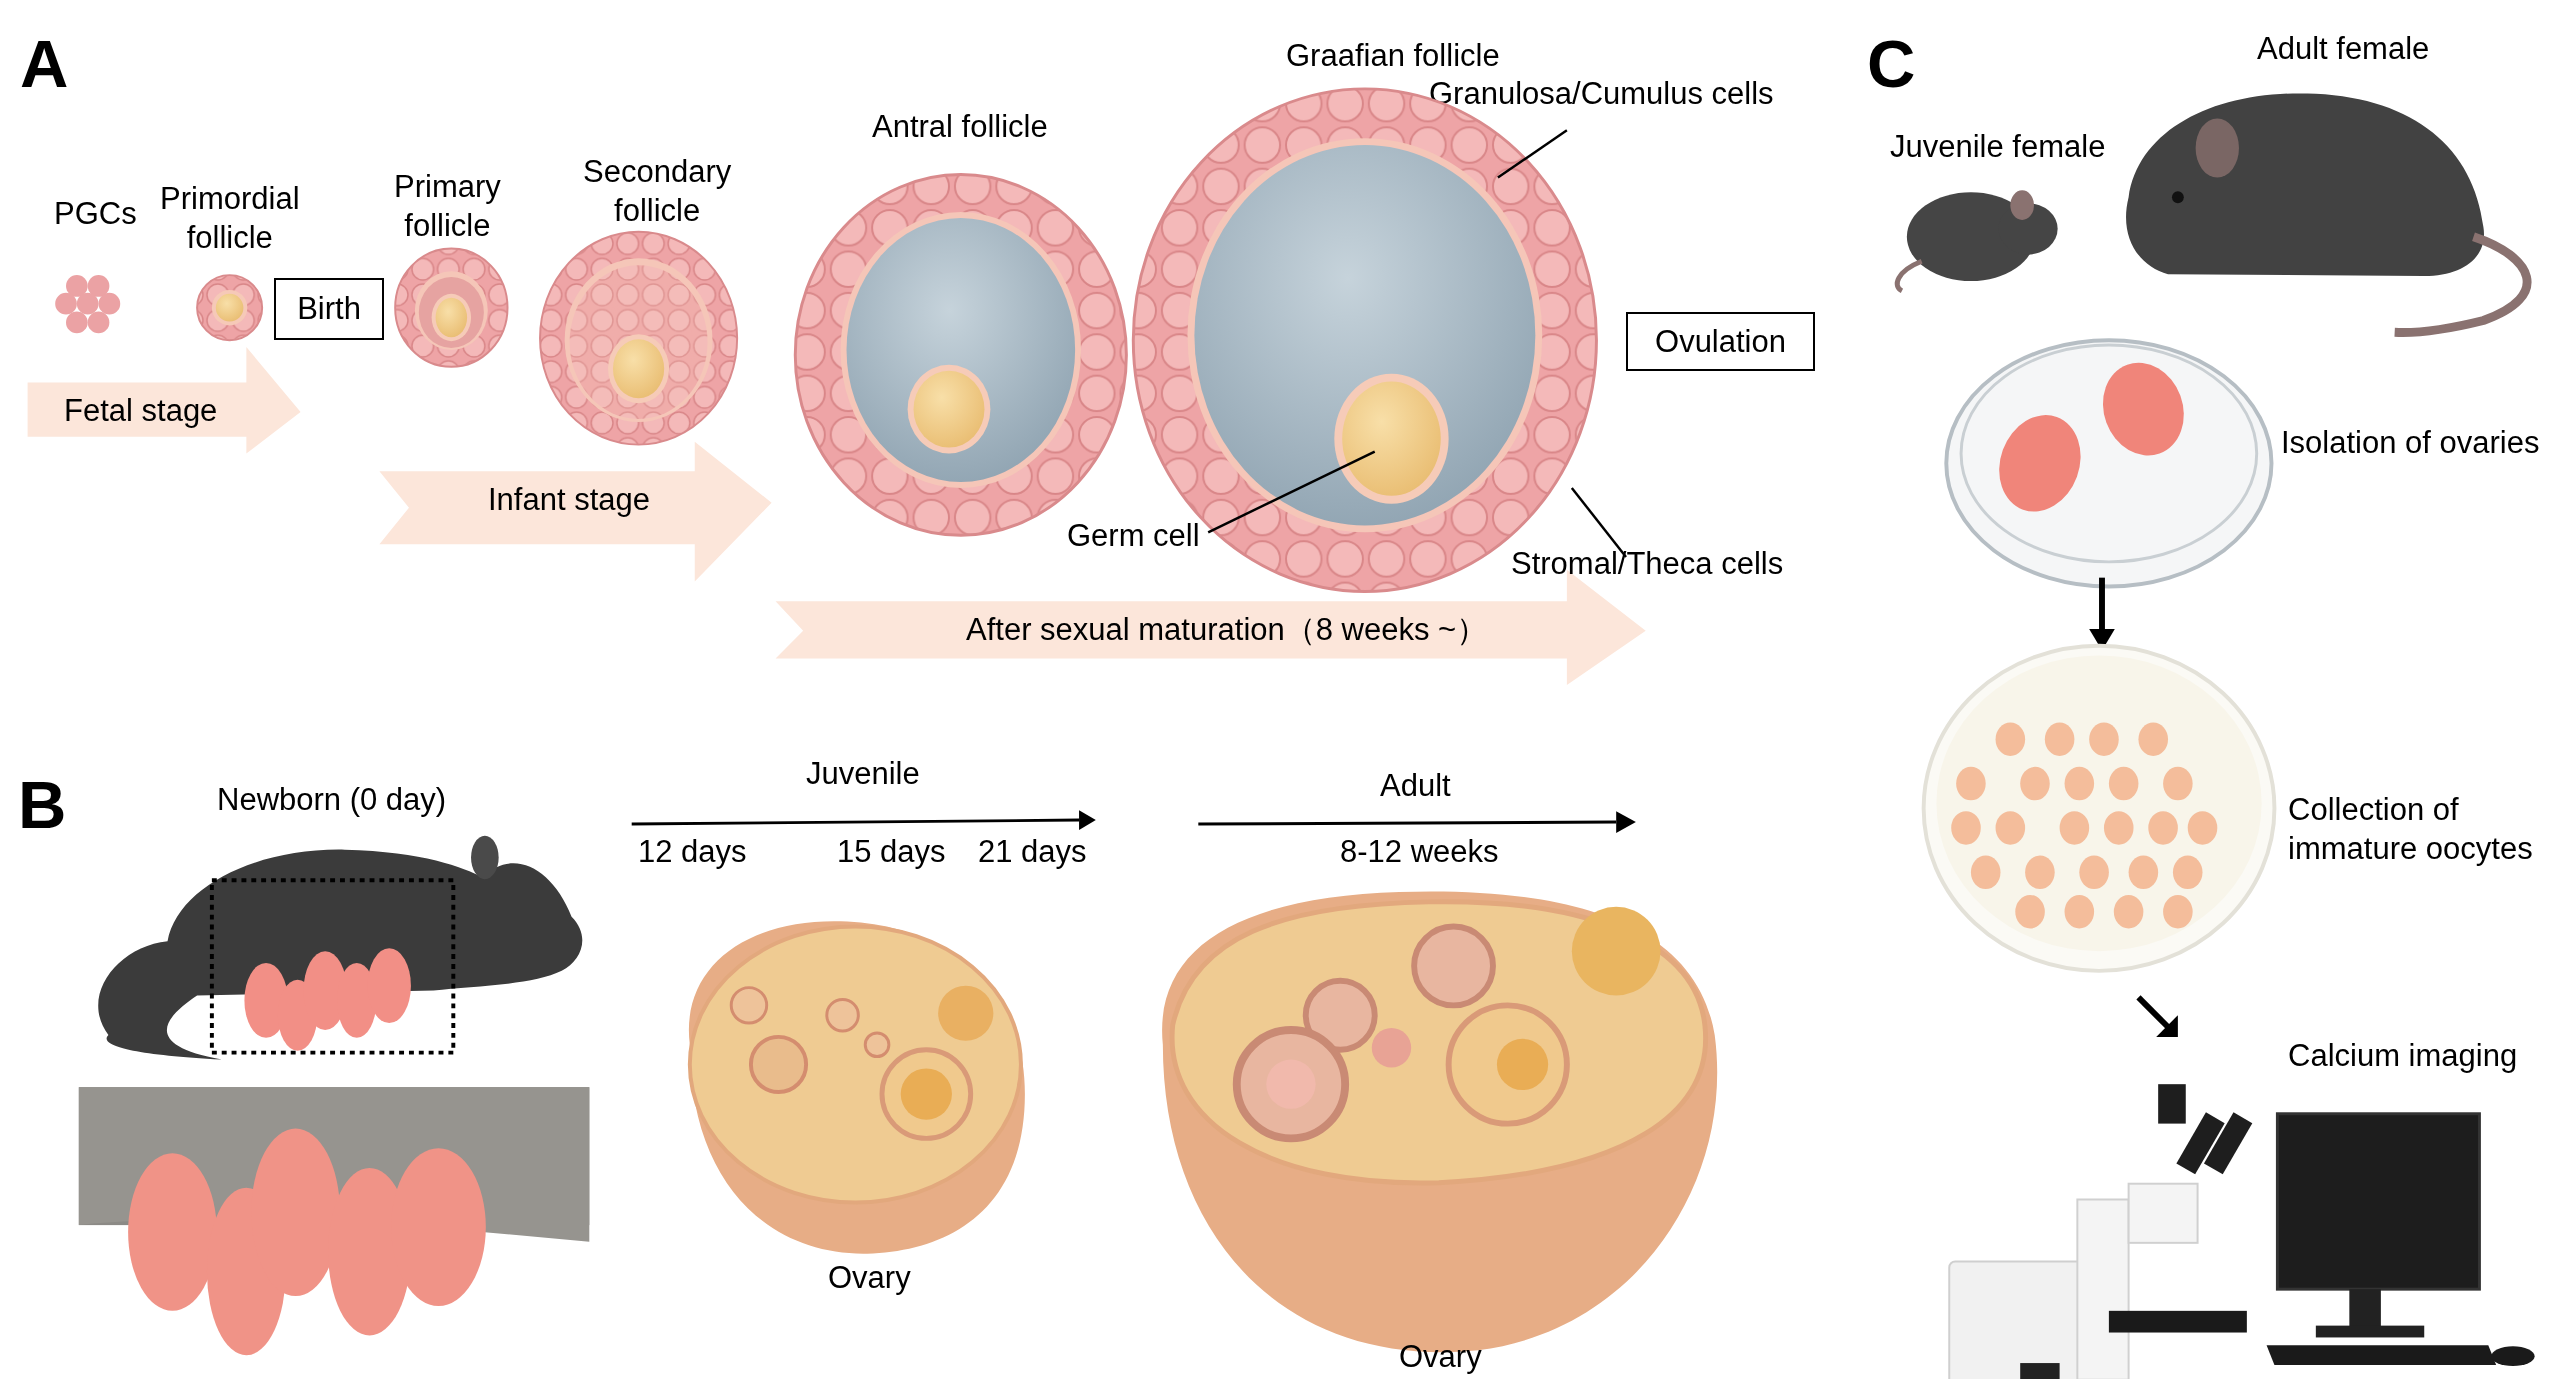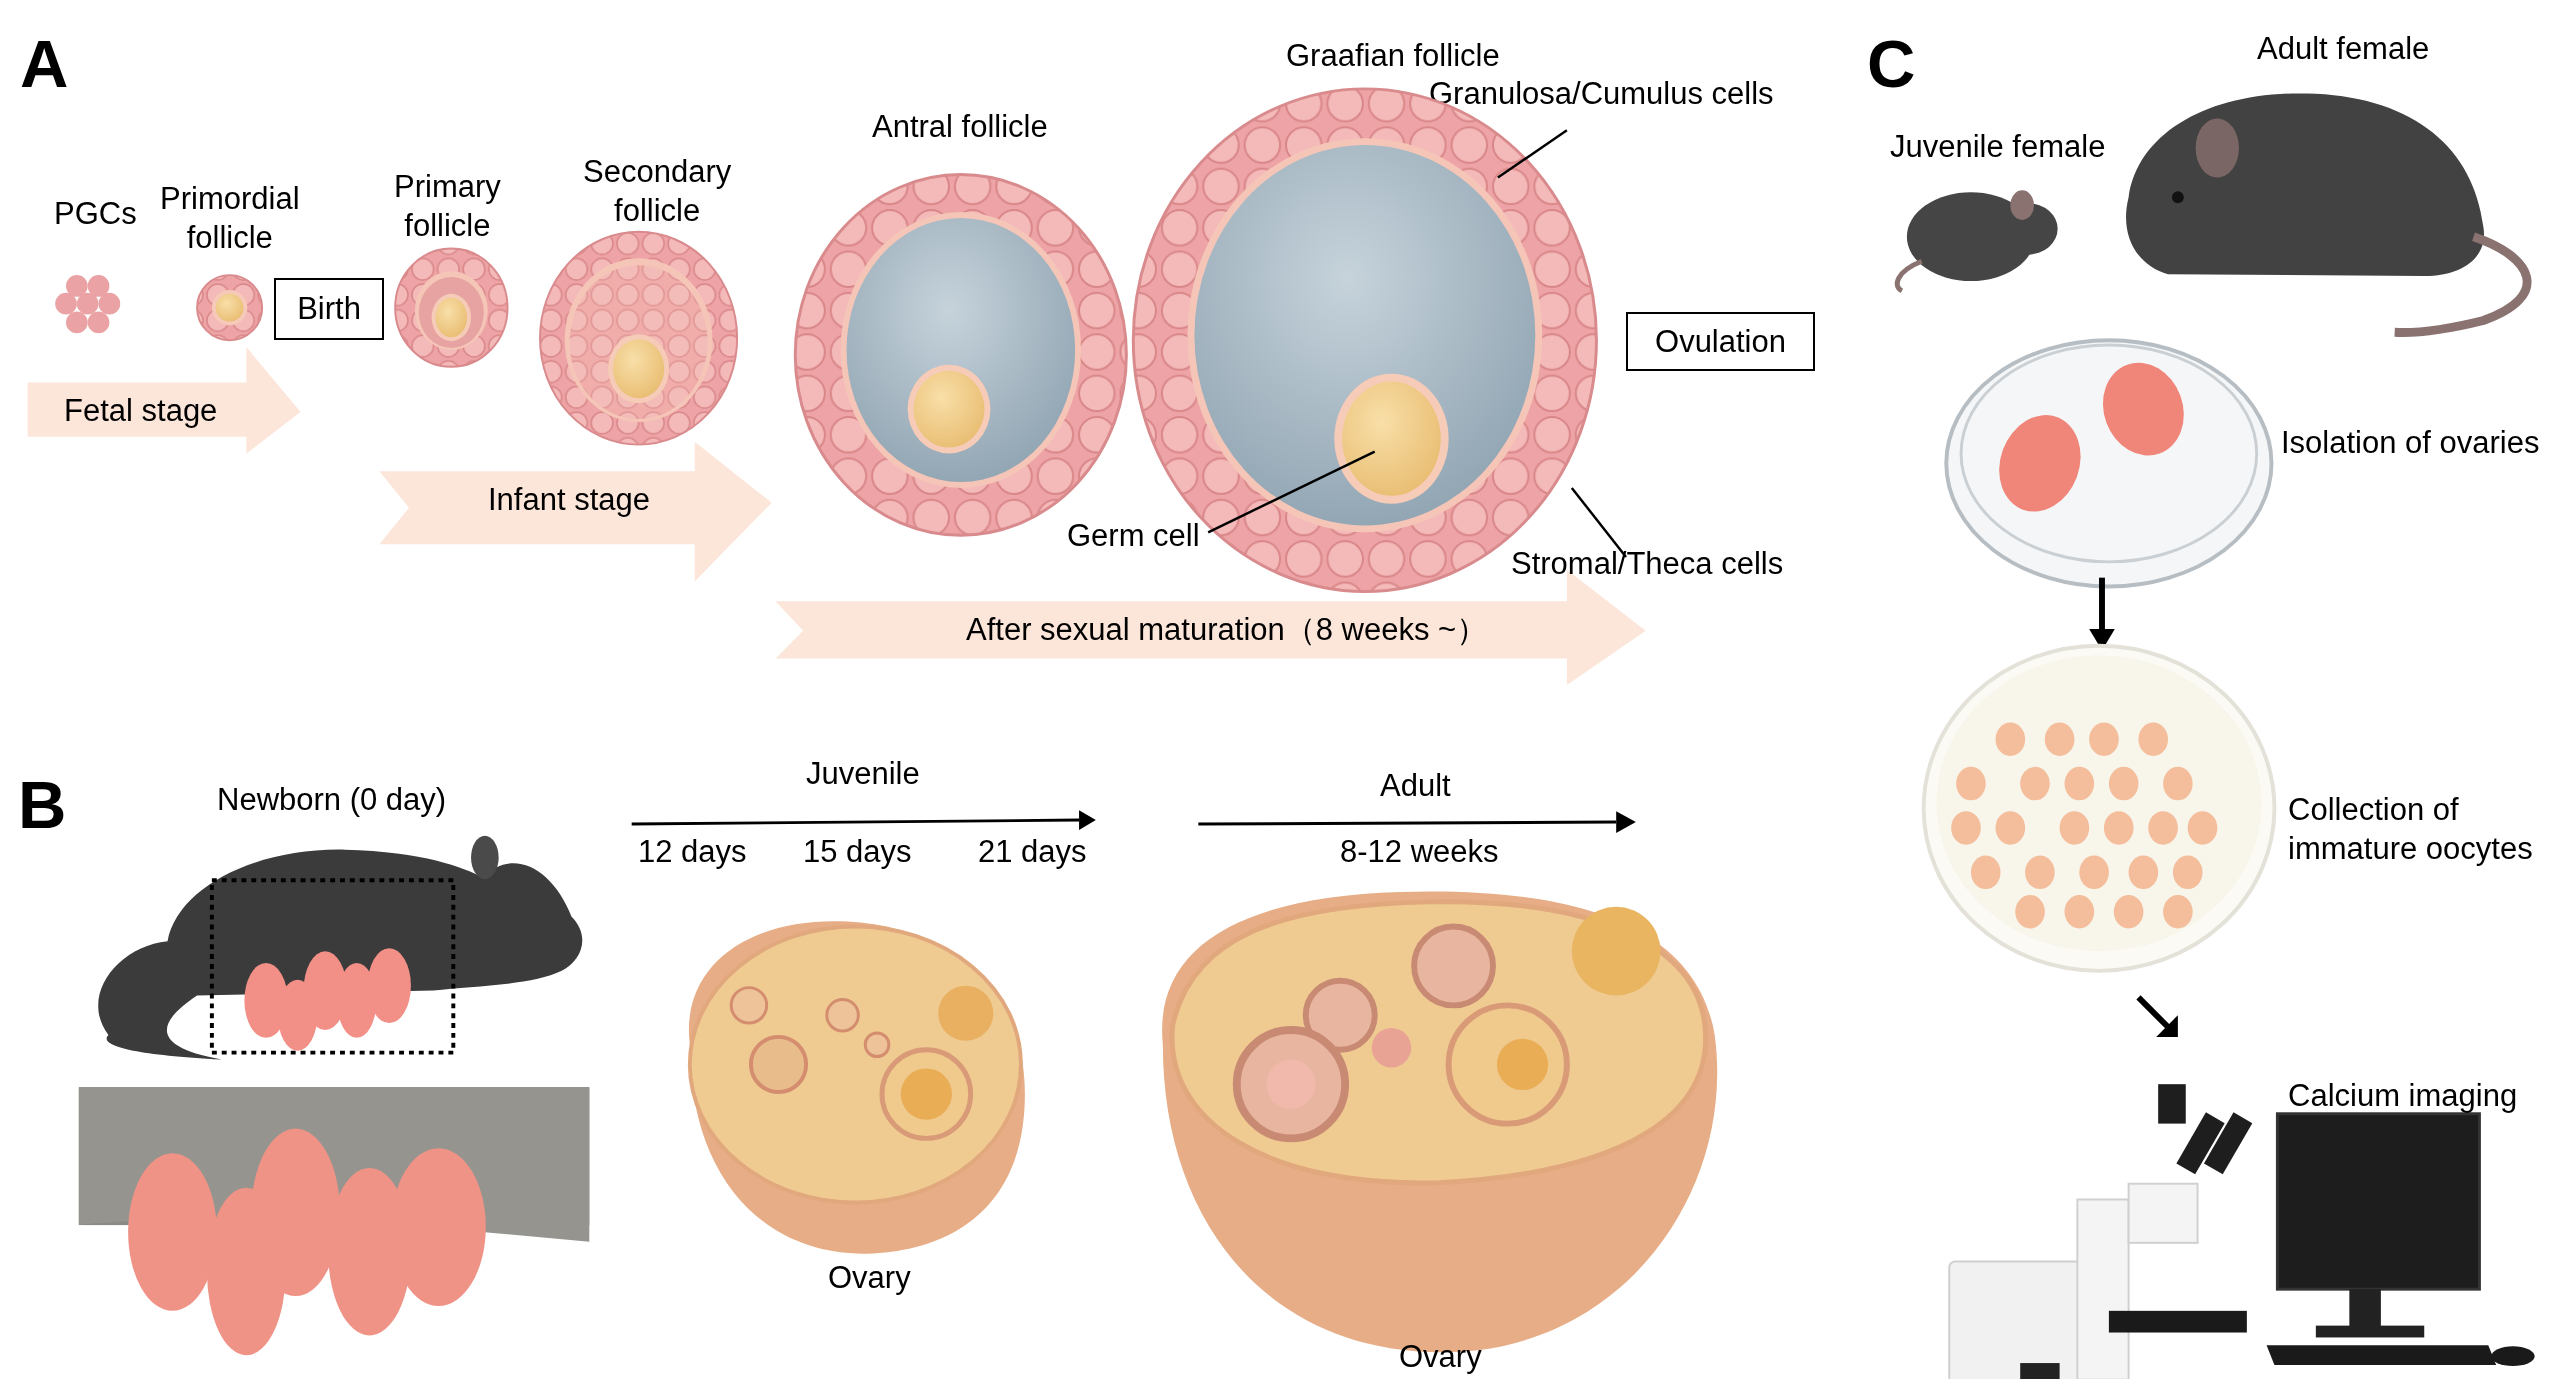--- a/index.html
+++ b/index.html
@@ -174,21 +174,21 @@
     <circle cx="1360" cy="1030" r="35" fill="#e8b6a0" stroke="#c98a74" stroke-width="6"></circle>
     <circle cx="1310" cy="1100" r="55" fill="#e8b6a0" stroke="#c98a74" stroke-width="8"></circle>
     <circle cx="1310" cy="1100" r="25" fill="#f1b9ac"></circle>
     <circle cx="1530" cy="1080" r="60" fill="#f0c98d" stroke="#d99a78" stroke-width="6"></circle>
     <circle cx="1545" cy="1080" r="26" fill="#e9ad55"></circle>
     <circle cx="1412" cy="1063" r="20" fill="#e8a395"></circle>
   </g>
 </svg>
 <div class="lbl" style="left:806px;top:755px;">Juvenile</div>
 <div class="lbl" style="left:638px;top:833px;">12 days</div>
-<div class="lbl" style="left:803px;top:833px;">15 days</div>
+<div class="lbl" style="left:837px;top:833px;">15 days</div>
 <div class="lbl" style="left:978px;top:833px;">21 days</div>
 <div class="lbl" style="left:1380px;top:755px;margin-top:12px;">Adult</div>
 <div class="lbl" style="left:1340px;top:833px;">8-12 weeks</div>
 <div class="lbl" style="left:828px;top:1259px;">Ovary</div>
 <div class="lbl" style="left:1399px;top:1338px;">Ovary</div>
 
 <div class="panel-letter" style="left:1867px;top:30px;">C</div>
 <div class="lbl" style="left:2257px;top:30px;">Adult female</div>
 <div class="lbl" style="left:1890px;top:128px;">Juvenile female</div>
 
@@ -275,14 +275,14 @@
   <g>
     <polygon points="2300,1365 2525,1365 2533,1385 2308,1385" fill="#1a1a1a"></polygon>
   </g>
   <g>
     <ellipse cx="2550" cy="1376" rx="22" ry="10" fill="#1a1a1a"></ellipse>
   </g>
 </svg>
 <div class="lbl" style="left:2281px;top:424px;">Isolation of ovaries</div>
 <div class="lbl" style="left:2288px;top:791px;text-align:left;white-space:pre;">Collection of
 immature oocytes</div>
-<div class="lbl" style="left:2288px;top:1037px;margin-top:40px;">Calcium imaging</div>
+<div class="lbl" style="left:2288px;top:1037px;">Calcium imaging</div>
 
 
 </body></html>

